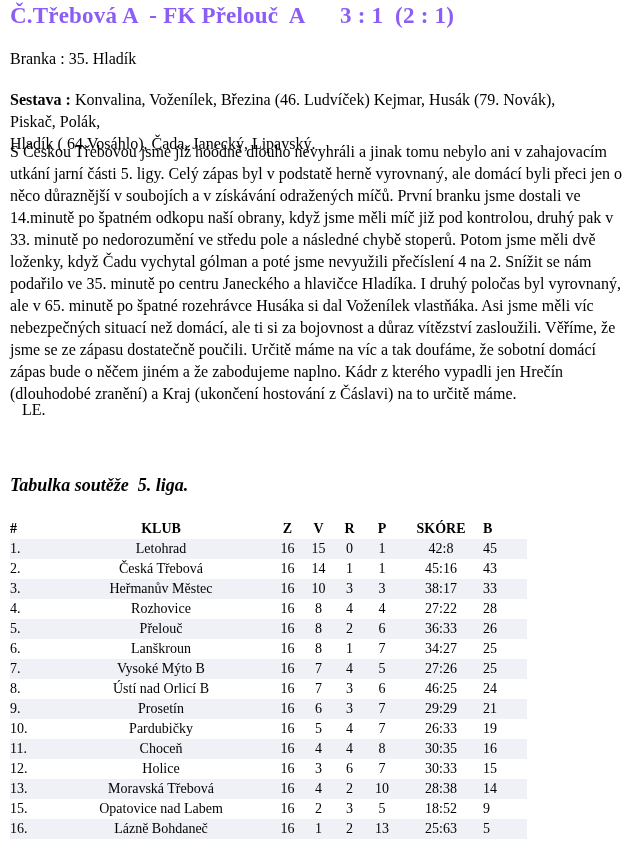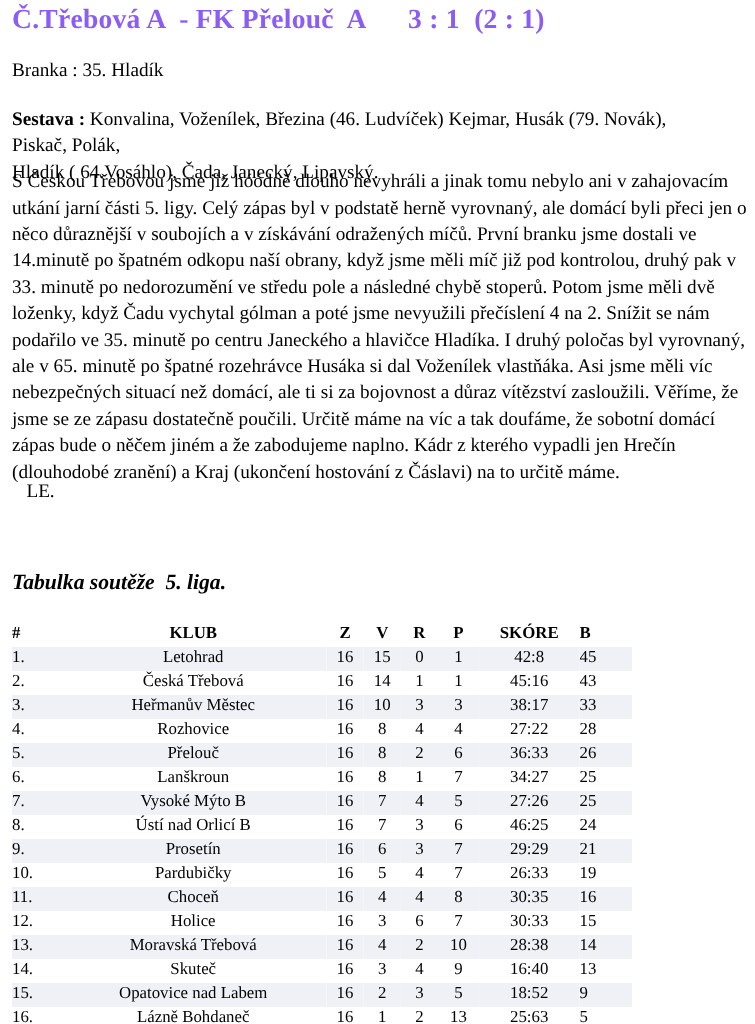--- a/index.html
+++ b/index.html
@@ -215,30 +215,20 @@
         <td class="c-pos">13.</td>
         <td class="c-club">Moravská Třebová</td>
         <td class="c-num">16</td>
         <td class="c-num">4</td>
         <td class="c-num">2</td>
         <td class="c-num">10</td>
         <td class="c-num">28:38</td>
         <td class="c-pts">14</td>
       </tr>
       <tr>
-        <td class="c-pos">14.</td>
-        <td class="c-club">Skuteč</td>
-        <td class="c-num">16</td>
-        <td class="c-num">3</td>
-        <td class="c-num">4</td>
-        <td class="c-num">9</td>
-        <td class="c-num">16:40</td>
-        <td class="c-pts">13</td>
-      </tr>
-      <tr>
         <td class="c-pos">15.</td>
         <td class="c-club">Opatovice nad Labem</td>
         <td class="c-num">16</td>
         <td class="c-num">2</td>
         <td class="c-num">3</td>
         <td class="c-num">5</td>
         <td class="c-num">18:52</td>
         <td class="c-pts">9</td>
       </tr>
       <tr>

